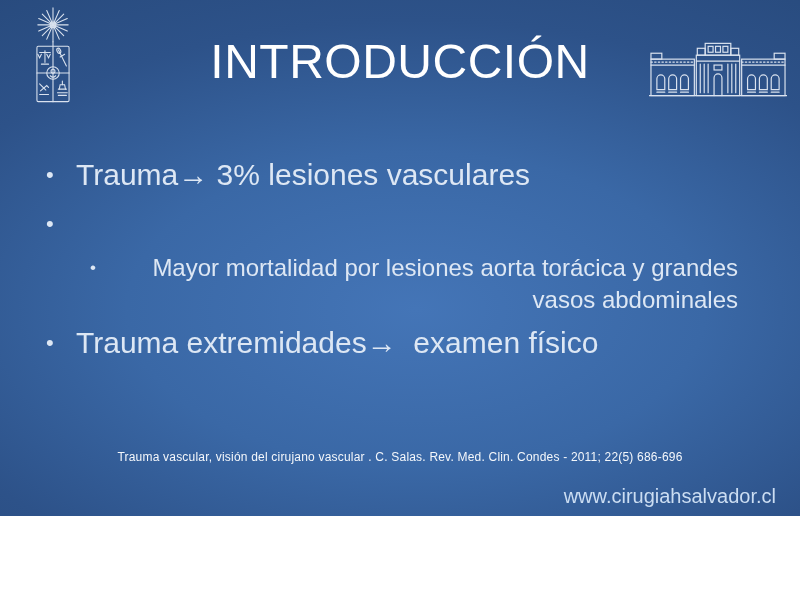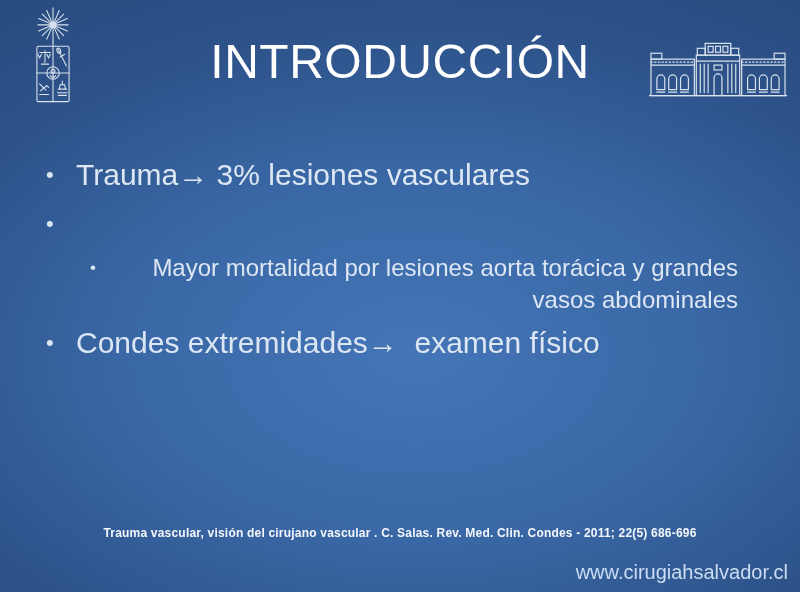--- a/index.html
+++ b/index.html
@@ -1,20 +1,20 @@
 <!DOCTYPE html>
 <html><head>
 <meta charset="utf-8">
 <style>
   * { margin:0; padding:0; box-sizing:border-box; }
   html,body { width:800px; height:600px; }
   body { font-family:"Liberation Sans", sans-serif; }
 
   .slide {
-    position:relative; width:800px; height:592px; overflow:hidden;
+    position:relative; width:800px; height:516px; overflow:hidden;
     background: radial-gradient(ellipse 95% 80% at 52% 60%,
       #4475b7 0%, #3a68a6 38%, #2d5289 70%, #27497b 100%);
     padding-left: 36px;
   }
 
   .logo-left  { position:absolute; left:28px; top:6px;  width:50px;  height:102px; opacity:.92; }
   .logo-right { position:absolute; right:13px; top:38px; width:138px; height:62px;  opacity:.92; }
   .logo-left *, .logo-right * { stroke:#e9eff8; stroke-width:1.2; fill:none; stroke-linecap:round; }
 
   .title {
@@ -28,25 +28,25 @@
   .item .text { white-space:pre-wrap;text-align:right; }
   .l1 { font-size:30px; line-height:41px; margin-bottom:8px; }
   .l1 .marker { width:30px; flex:0 0 30px; font-size:22px; }
   .l1 .text { max-width:606px; }
   .l2 { font-size:24px; line-height:32px; margin:0 0 6px 44px; }
   .l2 .marker { width:26px; flex:0 0 26px; font-size:17px; }
   .l2 .text { max-width:622px; }
 
   .citation {
     position:absolute; bottom:52px; left:0; width:100%;
-    text-align:center; font-size:12px; font-weight:700;
+    text-align:center; font-size:12px; font-weight:400;
     color:#f4f7fb; letter-spacing:.2px;
   }
   .website {
-    position:absolute; right:12px; bottom:8px;
+    position:absolute; right:24px; bottom:8px;
     font-size:20px; color:#cbddf2;
   }
 </style>
 </head>
 <body>
 
 <div class="slide">
 
   <svg class="logo-left" viewBox="0 0 56 112" aria-hidden="true">
     <g stroke-width="1">
@@ -140,21 +140,21 @@
     </div>
     <div class="item l1">
       <span class="marker">•</span>
     </div>
     <div class="item l2">
       <span class="marker">•</span>
       <span class="text">Mayor mortalidad por lesiones aorta torácica y grandes vasos abdominales</span>
     </div>
     <div class="item l1">
       <span class="marker">•</span>
-      <span class="text">Condes extremidades→  examen físico</span>
+      <span class="text">Trauma extremidades→  examen físico</span>
     </div>
   </div>
 
   <div class="citation">Trauma vascular, visión del cirujano vascular . C. Salas. Rev. Med. Clin. Condes - 2011; 22(5) 686-696</div>
 
   <div class="website">www.cirugiahsalvador.cl</div>
 
 </div>
 
 </body></html>

